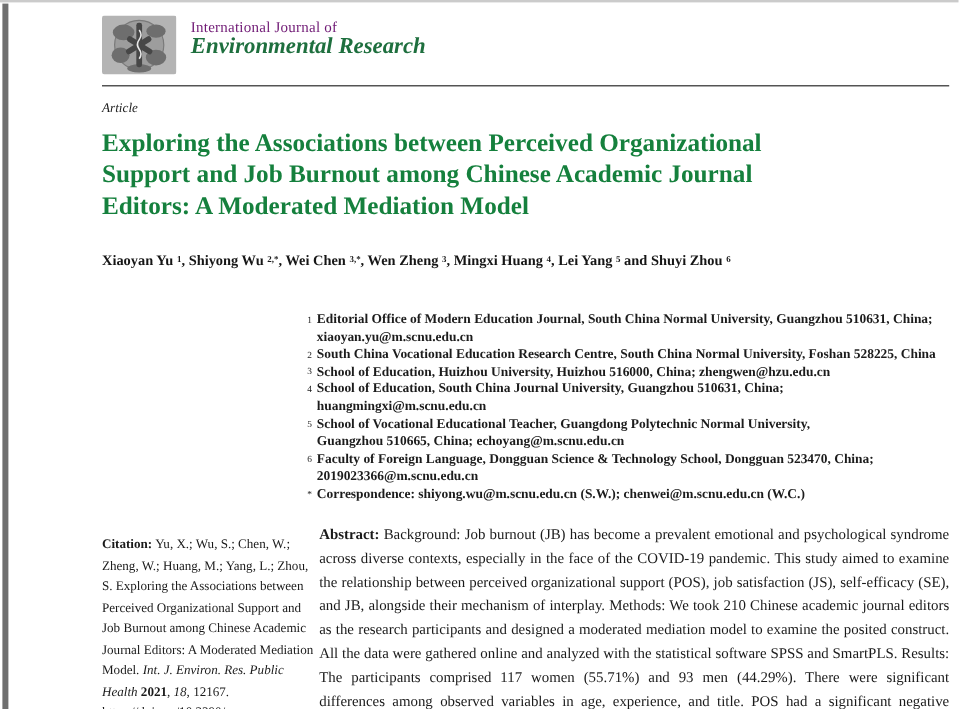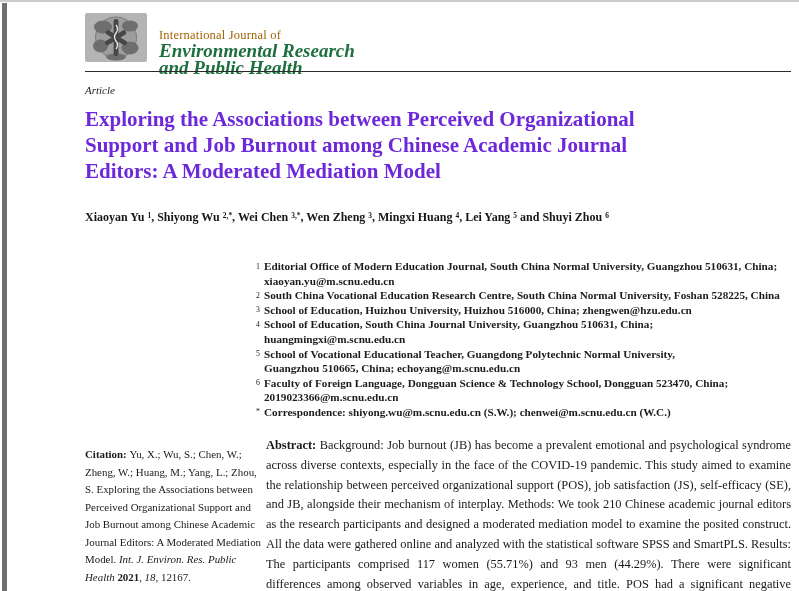--- a/index.html
+++ b/index.html
@@ -3,32 +3,32 @@
 <meta charset="utf-8">
 <style>
   html,body{margin:0;padding:0;background:#ffffff;}
   .page{position:relative;width:799px;height:591px;background:#ffffff;overflow:hidden;
         font-family:"Liberation Serif","DejaVu Serif",serif;color:#1c1c1c;}
   .strip-top{position:absolute;left:0;top:0;width:799px;height:2px;background:#cbcbcb;}
   .strip-left{position:absolute;left:2px;top:3px;width:5px;height:588px;background:#6f6f6f;}
 
   .journal-logo{position:absolute;left:85px;top:13px;}
   .journal-name{position:absolute;left:159px;top:15px;line-height:16px;}
-  .journal-name .jl1{font-size:12.5px;color:#a16207;letter-spacing:0.2px;margin-top:12px;}
+  .journal-name .jl1{font-size:12.5px;color:#701a75;letter-spacing:0.2px;}
   .journal-name .jl2,.journal-name .jl3{font-size:19px;font-weight:bold;font-style:italic;color:#1e6f3e;line-height:16.5px;}
 
   .mdpi-logo{position:absolute;left:714px;top:18px;}
   .mdpi-logo text{font-family:"Liberation Sans","DejaVu Sans",sans-serif;font-weight:bold;}
 
   .head-rule{position:absolute;left:85px;top:71px;width:706px;height:1.4px;background:#2b2b2b;}
 
   .article-label{position:absolute;left:85px;top:84px;font-size:11px;font-style:italic;color:#1c1c1c;}
 
   .paper-title{position:absolute;left:85px;top:106px;width:700px;font-size:21px;line-height:26px;
-               font-weight:bold;color:#6d28d9;white-space:pre-line;}
+               font-weight:bold;color:#15803d;white-space:pre-line;}
 
   .authors-line{position:absolute;left:85px;top:210px;width:710px;font-size:12px;font-weight:bold;
                 white-space:nowrap;color:#161616;}
 
   .affiliations{position:absolute;left:247px;top:259px;width:545px;font-size:11.2px;line-height:14.6px;color:#1c1c1c;}
   .aff-row{display:flex;align-items:flex-start;}
   .aff-marker{flex:0 0 13px;text-align:right;padding-right:4px;font-size:7.8px;position:relative;top:0.5px;}
   .aff-text{flex:1;white-space:pre-line;font-weight:bold;}
 
   .citation-block{position:absolute;left:85px;top:446px;width:178px;font-size:10.9px;line-height:17.5px;color:#1a1a1a;}
@@ -59,21 +59,20 @@
       <rect x="28.6" y="6" width="4.8" height="37" rx="2" fill="#474747"></rect>
       <rect x="28.6" y="13" width="4.8" height="24" rx="2" transform="rotate(58 31 24.5)" fill="#474747"></rect>
       <rect x="28.6" y="13" width="4.8" height="24" rx="2" transform="rotate(-58 31 24.5)" fill="#474747"></rect>
       <path d="M31 12 q3 4 0 8 q-3 4 0 8 q3 4 0 8" stroke="#e8e8e8" stroke-width="1.3" fill="none"></path>
     </svg>
   </div>
 
   <div class="journal-name">
     <div class="jl1">International Journal of</div>
     <div class="jl2">Environmental Research</div>
-    <div class="jl3">and Public Health</div>
   </div>
 
 
   <div class="head-rule"></div>
 
   <div class="article-label">Article</div>
 
   <h1 class="paper-title" style="margin:0;">Exploring the Associations between Perceived Organizational
 Support and Job Burnout among Chinese Academic Journal
 Editors: A Moderated Mediation Model</h1>

